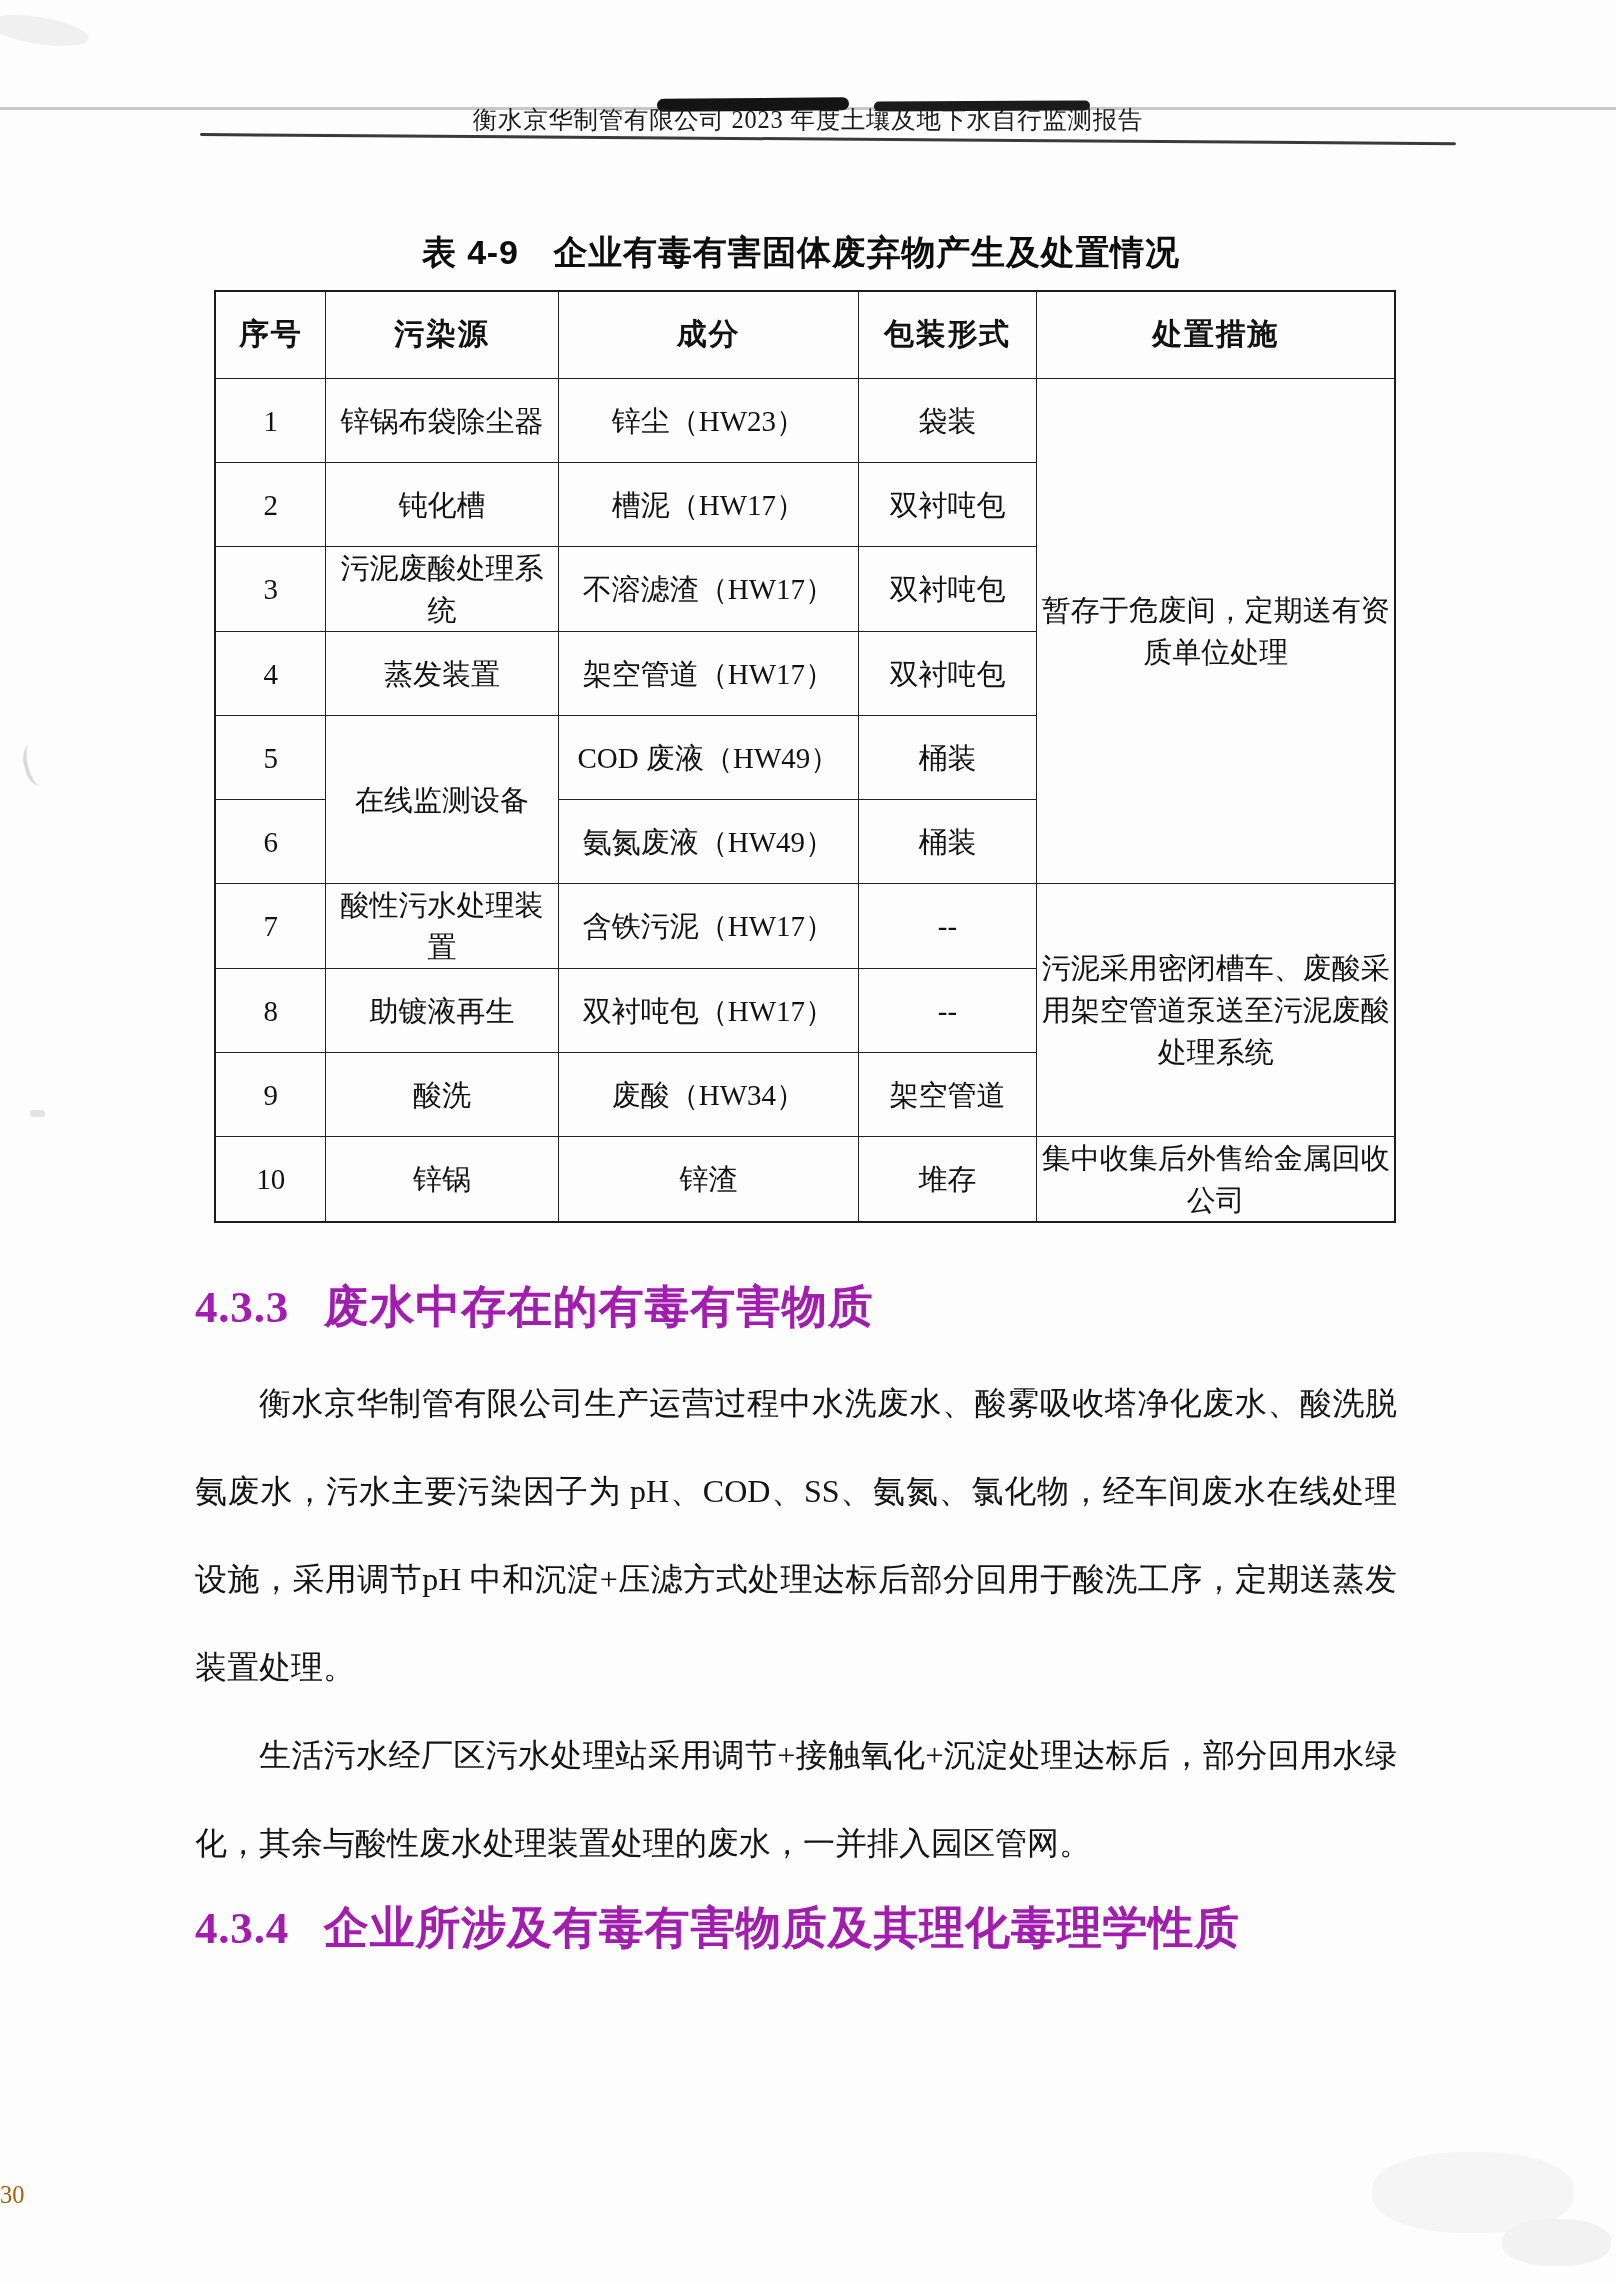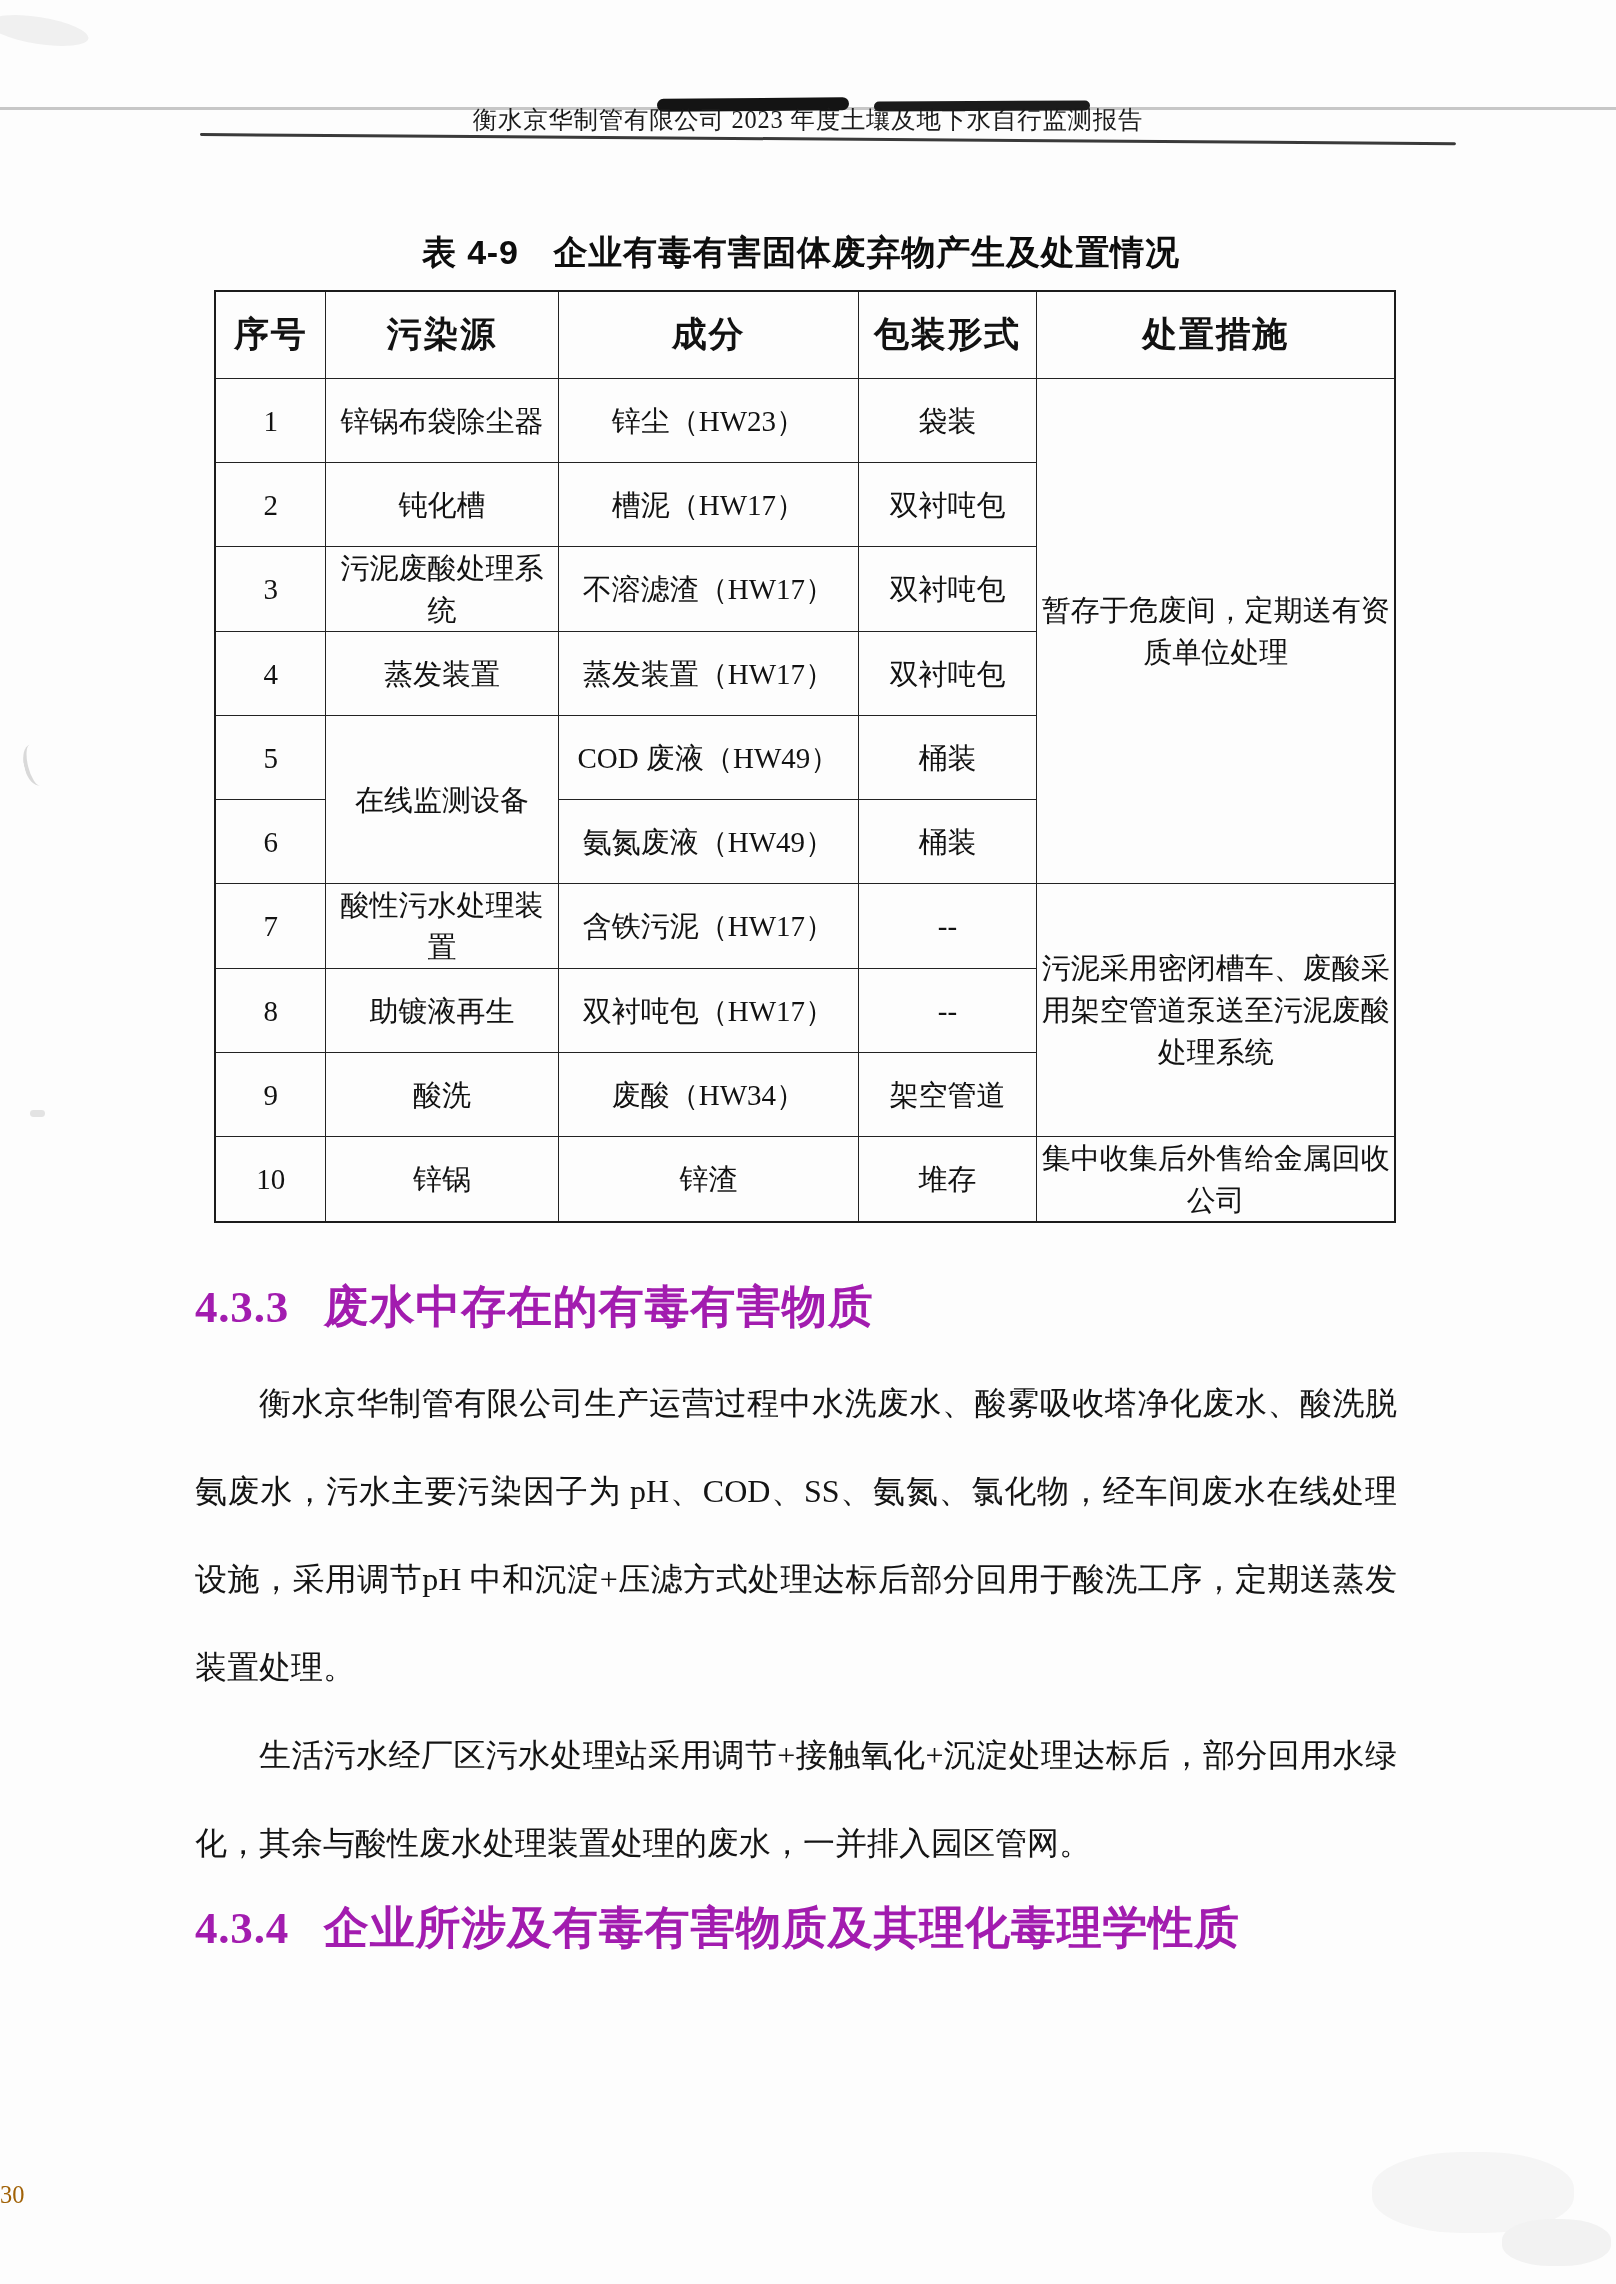--- a/index.html
+++ b/index.html
@@ -95,21 +95,21 @@
   }
   table.waste th, table.waste td {
     border: 1.7px solid #222;
     text-align: center;
     vertical-align: middle;
     padding: 0 1.7px;
     overflow: hidden;
   }
   table.waste th {
     height: 88px;
-    font-size: 35px;
+    font-size: 30px;
     font-weight: bold;
     letter-spacing: 1.7px;
     margin-left: 10px;
   }
   table.waste td {
     height: 84px;
     font-size: 29px;
     line-height: 1.45;
   }
   td.disposal {
@@ -209,21 +209,21 @@
         </tr>
         <tr>
           <td>3</td>
           <td>污泥废酸处理系统</td>
           <td>不溶滤渣（HW17）</td>
           <td>双衬吨包</td>
         </tr>
         <tr>
           <td>4</td>
           <td>蒸发装置</td>
-          <td>蒸发装置（HW17）</td>
+          <td>架空管道（HW17）</td>
           <td>双衬吨包</td>
         </tr>
         <tr>
           <td>5</td>
           <td rowspan="2">在线监测设备</td>
           <td>COD 废液（HW49）</td>
           <td>桶装</td>
         </tr>
         <tr>
           <td>6</td>

